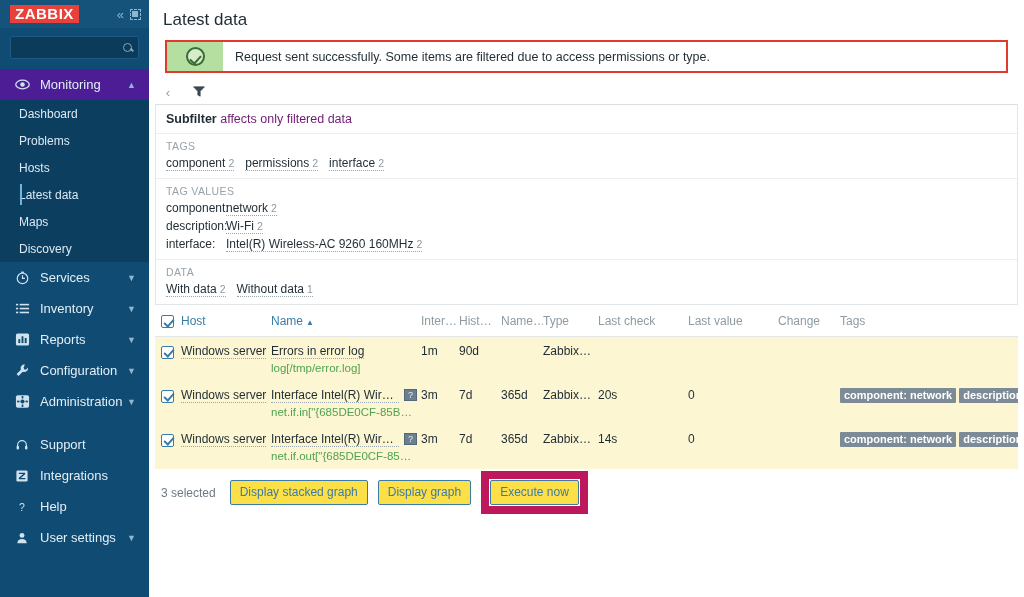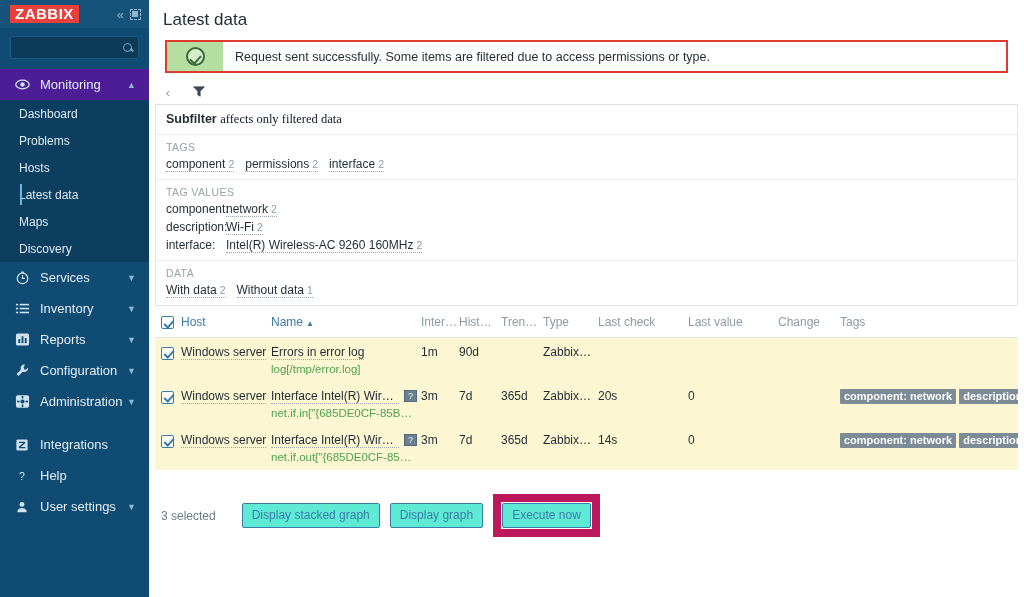--- a/index.html
+++ b/index.html
@@ -194,21 +194,21 @@
     border: 1px solid #e3e6e8;
     border-top: 1px solid #dcdfe1;
     background: #fff;
   }
   .sf-head {
     padding: 7px 10px;
     border-bottom: 1px solid #ecedee;
     font-size: 12.5px;
   }
   .sf-head b { font-weight: bold; color: #1f2c33; }
-  .sf-head span { color: #0f172a; font-family: Liberation Serif, serif; }
+  .sf-head span { color: #701a75; }
   .sf-block {
     padding: 6px 10px 7px;
     border-bottom: 1px solid #ecedee;
   }
   .sf-block:last-child { border-bottom: 0; }
   .sf-cap {
     color: #97a2a9;
     font-size: 10.5px;
     letter-spacing: .4px;
     margin-bottom: 4px;
@@ -315,26 +315,26 @@
     font-size: 11px;
     padding: 1px 4px 2px;
     margin-right: 3px;
     border-radius: 1px;
     cursor: pointer;
     font-weight: bold;
   }
 
   .footer {
     display: flex; align-items: center;
-    gap: 26px;
-    padding: 24px 0 0 6px;
+    gap: 14px;
+    padding: 2px 0 0 6px;
   }
   .sel-count { color: #6c7a83; font-size: 12px; }
   .btn {
-    background: #5eead4;
+    background: #fde047;
     border: 1px solid #3a7ca8;
     color: #3a7ca8;
     font-size: 12px;
     padding: 4px 9px 5px;
     border-radius: 2px;
     cursor: pointer;
     font-family: "Liberation Sans", sans-serif;
   }
   .btn-hl-wrap {
     border: 8px solid #be185d;
@@ -442,20 +442,30 @@
                 <rect x="11.2" y="7.1" width="2.6" height="1.8"></rect>
               </g>
             </svg>
           </span>
           <span class="g-label">Administration</span>
           <span class="caret">▼</span>
         </div>
       </div>
     <div class="sb-spacer"></div>
     <div id="sb-util">
+        <div class="sb-group">
+          <span class="g-ico">
+            <svg viewBox="0 0 16 16" width="14" height="14">
+              <path d="M3 9.4V8a5 5 0 0 1 10 0v1.4" fill="none" stroke="#cfe2ee" stroke-width="1.3"></path>
+              <rect x="1.8" y="8.8" width="2.8" height="4.4" rx="1.3" fill="#cfe2ee"></rect>
+              <rect x="11.4" y="8.8" width="2.8" height="4.4" rx="1.3" fill="#cfe2ee"></rect>
+            </svg>
+          </span>
+          <span class="g-label">Support</span>
+        </div>
         <div class="sb-group">
           <span class="g-ico">
             <svg viewBox="0 0 16 16" width="14" height="14">
               <rect x="1.6" y="1.6" width="12.8" height="12.8" rx="1.6" fill="#cfe2ee"></rect>
               <path d="M4.4 4.4h7.2v1.5L6.6 10.2h5.2v1.4H4.4v-1.5l5-4.3H4.4z" fill="#0f4b73"></path>
             </svg>
           </span>
           <span class="g-label">Integrations</span>
         </div>
         <div class="sb-group">
@@ -564,21 +574,21 @@
           <col style="width:62px">
             <col>
         </colgroup>
         <thead>
             <tr id="thead-row">
               <th class="cbx"><span class="cb on"></span></th>
               <th class="lnk"><span>Host</span></th>
               <th class="lnk"><span>Name</span><span style="font-size: 8px; margin-left: 3px;">▲</span></th>
               <th><span>Inter…</span></th>
               <th><span>Hist…</span></th>
-              <th><span>Tren…</span></th>
+              <th><span>Name…</span></th>
               <th><span>Type</span></th>
               <th><span>Last check</span></th>
               <th><span>Last value</span></th>
               <th><span>Change</span></th>
               <th><span>Tags</span></th>
             </tr>
           </thead>
         <tbody id="tbody">
             <tr class="row">
               <td class="cbx"><span class="cb on"></span></td>

